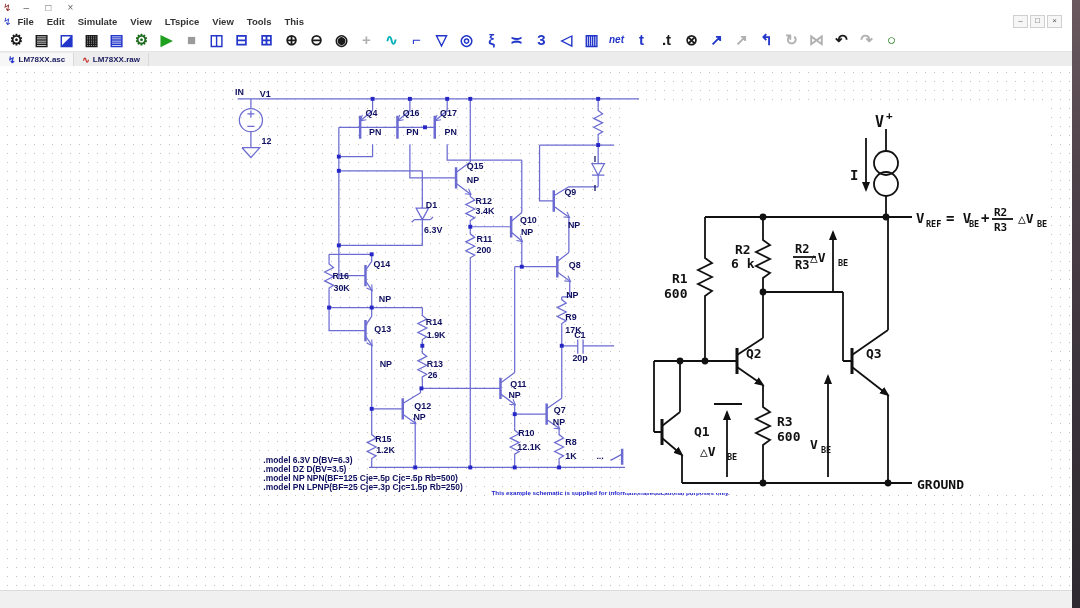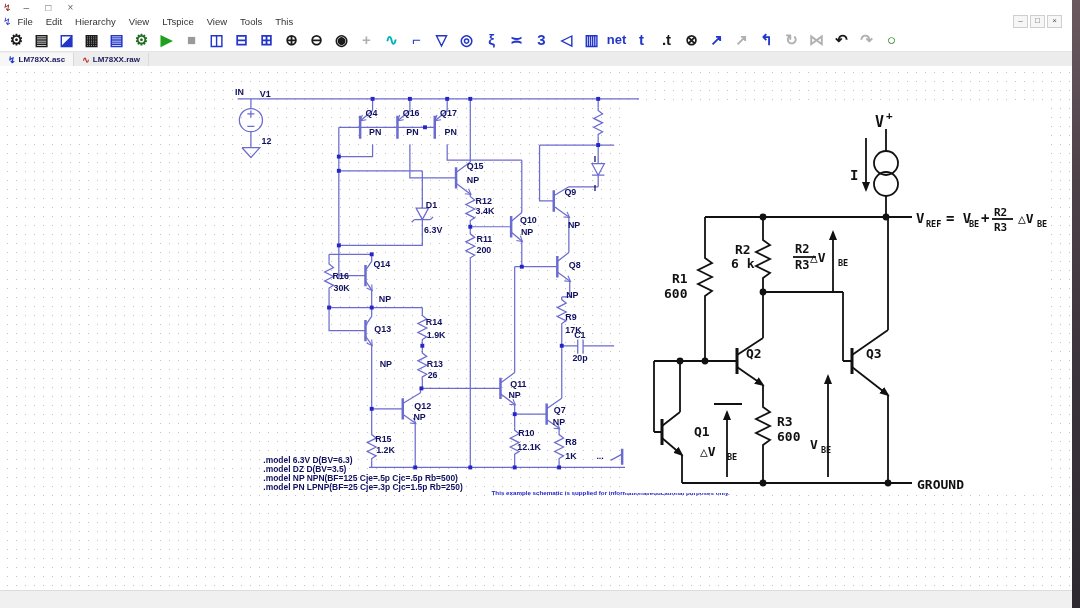--- a/index.html
+++ b/index.html
@@ -12,30 +12,30 @@
   #titlebar{position:absolute;left:0;top:0;width:1072px;height:14px;background:#ffffff;
     border-bottom:1px solid #e8e8e8;display:flex;align-items:center;font-size:9px;color:#333;}
   #titlebar .app-icon{color:#8b1a1a;font-size:10px;margin:0 4px 0 3px;}
   #titlebar .title{flex:1;color:#3a3a3a;}
   .win-ctrls{display:flex;gap:0;margin-right:6px;}
   .win-ctrls span{width:22px;text-align:center;color:#666;font-size:10px;line-height:13px;cursor:default;}
   
   #menubar{position:absolute;left:0;top:14px;width:1072px;height:14px;background:#fff;
     border-bottom:1px solid #ececec;display:flex;align-items:center;font-size:9.5px;color:#333;}
   #menubar .mdi-icon{color:#2236c9;font-size:10px;margin:0 6px 0 3px;}
-  #menu-items{display:flex;gap:13px;}
+  #menu-items{display:flex;gap:13px;font-weight:bold;}
   .menu-item{cursor:default;}
   .mdi-ctrls{margin-left:auto;margin-right:10px;display:flex;gap:2px;}
   .mdi-ctrls span{width:13px;height:11px;border:1px solid #cfcfcf;background:#f6f6f6;color:#555;
     font-size:8px;line-height:10px;text-align:center;}
   
   #toolbar{position:absolute;left:0;top:28px;width:1072px;height:24px;background:#fff;
     border-bottom:1px solid #e4e4e4;display:flex;align-items:center;padding-left:4px;box-sizing:border-box;}
   .tb-icon{width:25px;height:20px;text-align:center;font-size:15px;line-height:20px;font-weight:bold;cursor:default;}
-  .tb-icon.small{font-size:13px;}
+  .tb-icon.small{font-size:10px;font-style:italic;}
   
   #tabbar{position:absolute;left:0;top:52px;width:1072px;height:14px;background:#ececec;
     border-bottom:1px solid #d6d6d6;display:flex;align-items:flex-end;font-size:8px;}
   .tab{display:flex;align-items:center;gap:3px;height:13px;padding:0 8px;border-right:1px solid #d9d9d9;
     color:#1a1a5e;font-weight:bold;cursor:default;}
   .tab.active{background:#f7f7f7;}
   .tab .ticon{font-size:9px;}
   .tab .ticon.sch{color:#2236c9;}
   .tab .ticon.raw{color:#c22222;}
   
@@ -73,21 +73,21 @@
       <span>□</span>
       <span>×</span>
     </div>
   </div>
 
   <div id="menubar">
     <span class="mdi-icon">↯</span>
     <div id="menu-items">
           <span class="menu-item">File</span>
           <span class="menu-item">Edit</span>
-          <span class="menu-item">Hierarchy</span>
+          <span class="menu-item">Simulate</span>
           <span class="menu-item">View</span>
           <span class="menu-item">LTspice</span>
           <span class="menu-item">View</span>
           <span class="menu-item">Tools</span>
           <span class="menu-item">This</span>
         </div>
     <div class="mdi-ctrls" id="mdi-ctrls">
           <span>–</span>
           <span>□</span>
           <span>×</span>

